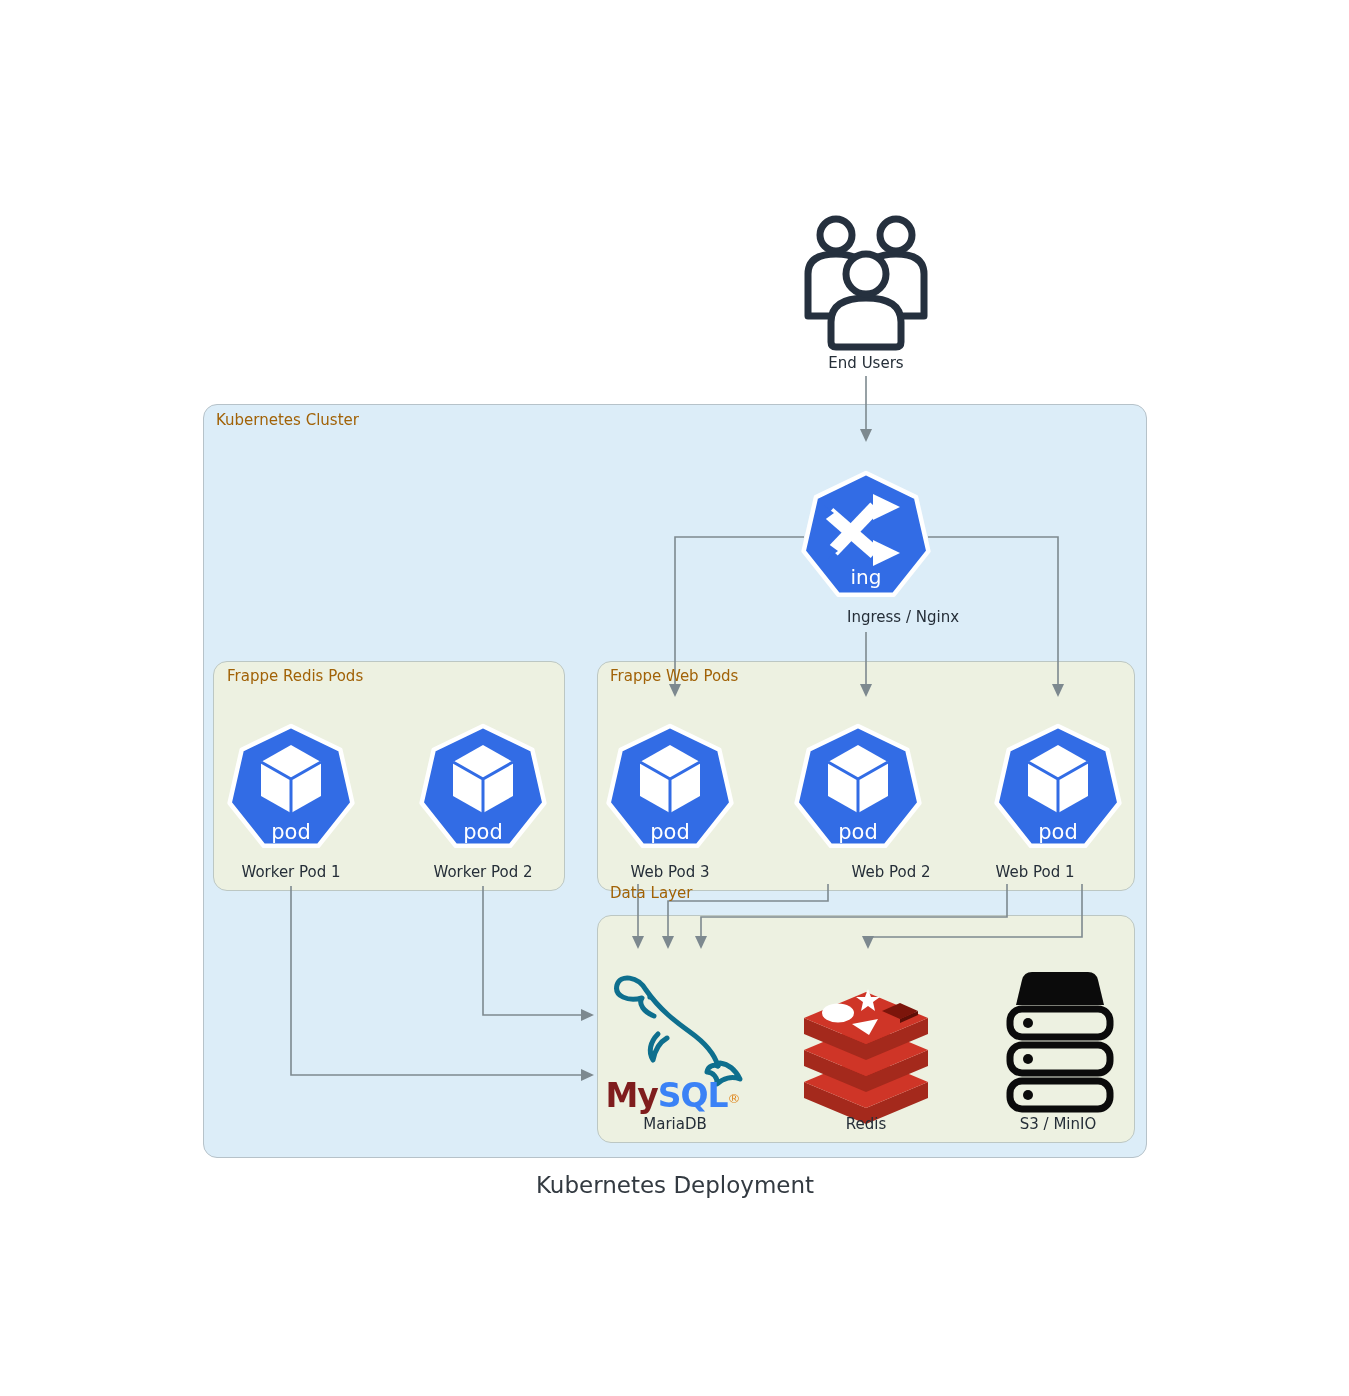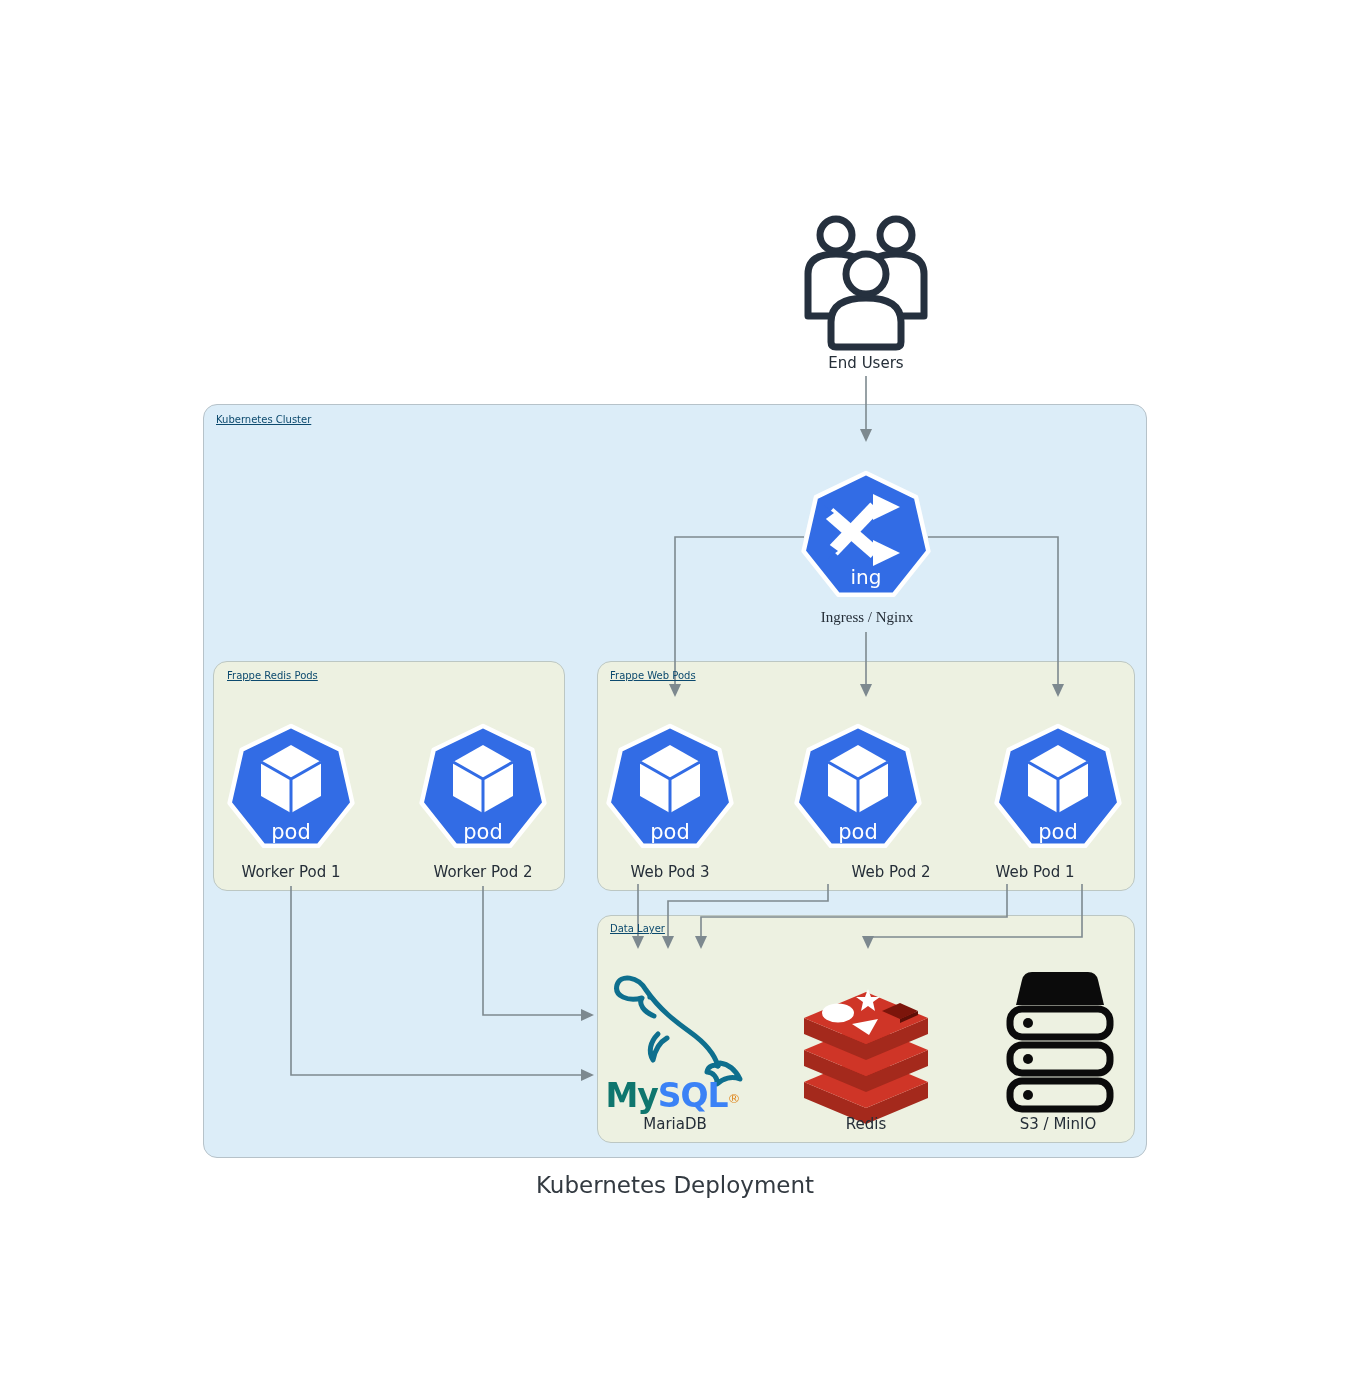--- a/index.html
+++ b/index.html
@@ -3,46 +3,46 @@
 <meta charset="utf-8">
 <style>
   html,body{margin:0;padding:0;background:#ffffff;}
   .canvas{
     position:relative;width:1349px;height:1396px;background:#ffffff;overflow:hidden;
     font-family:"DejaVu Sans","Liberation Sans",sans-serif;color:#252e38;
   }
   .box{position:absolute;border-radius:14px;border:1.5px solid #b6c2c9;box-sizing:border-box;z-index:1;}
   .box-blue{background:#dcedf8;}
   .box-green{background:#edf1e1;border-color:#bcc7c3;}
-  .box-title{position:absolute;font-size:10px;line-height:18px;color:#0c4a6e;z-index:5;white-space:nowrap;text-decoration:underline;}
+  .box-title{position:absolute;font-size:15px;line-height:18px;color:#a16207;z-index:5;white-space:nowrap;}
   .lbl{position:absolute;transform:translateX(-50%);font-size:15px;line-height:18px;color:#252e38;z-index:5;white-space:nowrap;text-align:left;}
   .diagram-title{position:absolute;left:675px;top:1172px;transform:translateX(-50%);font-size:23px;color:#333a41;z-index:5;white-space:nowrap;}
   .overlay{position:absolute;left:0;top:0;z-index:3;}
   .icon{position:absolute;z-index:4;}
   .pod-badge,.ing-badge{font-family:"DejaVu Sans","Liberation Sans",sans-serif;}
   .wordmark{position:absolute;left:673px;top:1079px;transform:translateX(-50%);z-index:4;
     font-size:33px;font-weight:bold;letter-spacing:-1px;line-height:34px;white-space:nowrap;}
-  .wm-primary{color:#0f766e;}
+  .wm-primary{color:#7f1d1d;}
   .wm-accent{color:#3b82f6;}
   .wm-reg{font-size:13px;font-weight:normal;color:#e0881f;vertical-align:4px;letter-spacing:0;}
 </style>
 </head>
 <body>
 
 <div class="canvas">
 
   <div class="box box-blue" style="left:203px;top:404px;width:944px;height:754px;"></div>
   <div class="box box-green" style="left:213px;top:661px;width:352px;height:230px;"></div>
   <div class="box box-green" style="left:597px;top:661px;width:538px;height:230px;"></div>
   <div class="box box-green" style="left:597px;top:915px;width:538px;height:228px;"></div>
 
   <div class="box-title" style="left:216px;top:411px;">Kubernetes Cluster</div>
   <div class="box-title" style="left:227px;top:667px;">Frappe Redis Pods</div>
   <div class="box-title" style="left:610px;top:667px;">Frappe Web Pods</div>
-  <div class="box-title" style="left:610px;top:920px;">Data Layer</div>
+  <div class="box-title" style="left:610px;top:884px;">Data Layer</div>
 
   <svg class="overlay" width="1349" height="1396">
     <defs>
       <marker id="ah" markerUnits="userSpaceOnUse" markerWidth="16" markerHeight="14" refX="11" refY="6" orient="auto">
         <path d="M0,0 L13,6 L0,12 Z" fill="#7d898f"></path>
       </marker>
     </defs>
     <g fill="none" stroke="#7d898f" stroke-width="1.6">
       <path marker-end="url(#ah)" d="M866,376 L866,440"></path>
       <path marker-end="url(#ah)" d="M804,537 L675,537 L675,695"></path>
@@ -74,21 +74,21 @@
     <g fill="#ffffff">
       <path d="M30,44 L76,84" stroke="#ffffff" stroke-width="13" fill="none"></path>
       <polygon points="74,71 101,84 74,97"></polygon>
       <path d="M34,82 L76,38" stroke="#ffffff" stroke-width="13" fill="none"></path>
       <polygon points="74,25 101,38 74,51"></polygon>
     </g>
     <polygon points="24,36 24,52 35,44" fill="#326ce5"></polygon>
     <polygon points="28,74 28,90 39,82" fill="#326ce5"></polygon>
     <text class="ing-badge" x="67" y="115" text-anchor="middle" font-size="20" fill="#ffffff">ing</text>
   </svg>
-  <div class="lbl" style="left:867px;top:608px;font-family:Liberation Serif, serif;">Ingress / Nginx</div>
+  <div class="lbl" style="left:903px;top:608px;">Ingress / Nginx</div>
 
   <svg class="icon" style="left:224px;top:723px;" width="134" height="132" viewBox="0 0 134 132">
     <polygon points="67,3 116.3,26.7 128.4,80 94.3,122.8 39.7,122.8 5.6,80 17.7,26.7" fill="#326ce5" stroke="#ffffff" stroke-width="4.5" stroke-linejoin="round"></polygon>
     <polygon points="67,22 97,39 97,73 67,90 37,73 37,39" fill="#ffffff"></polygon>
     <path d="M37,39 L67,56 L97,39 M67,56 L67,90" stroke="#326ce5" stroke-width="3" fill="none"></path>
     <text class="pod-badge" x="67" y="116" text-anchor="middle" font-size="21" fill="#ffffff">pod</text>
   </svg>
   <div class="lbl" style="left:291px;top:863px;">Worker Pod 1</div>
 
   <svg class="icon" style="left:416px;top:723px;" width="134" height="132" viewBox="0 0 134 132">

